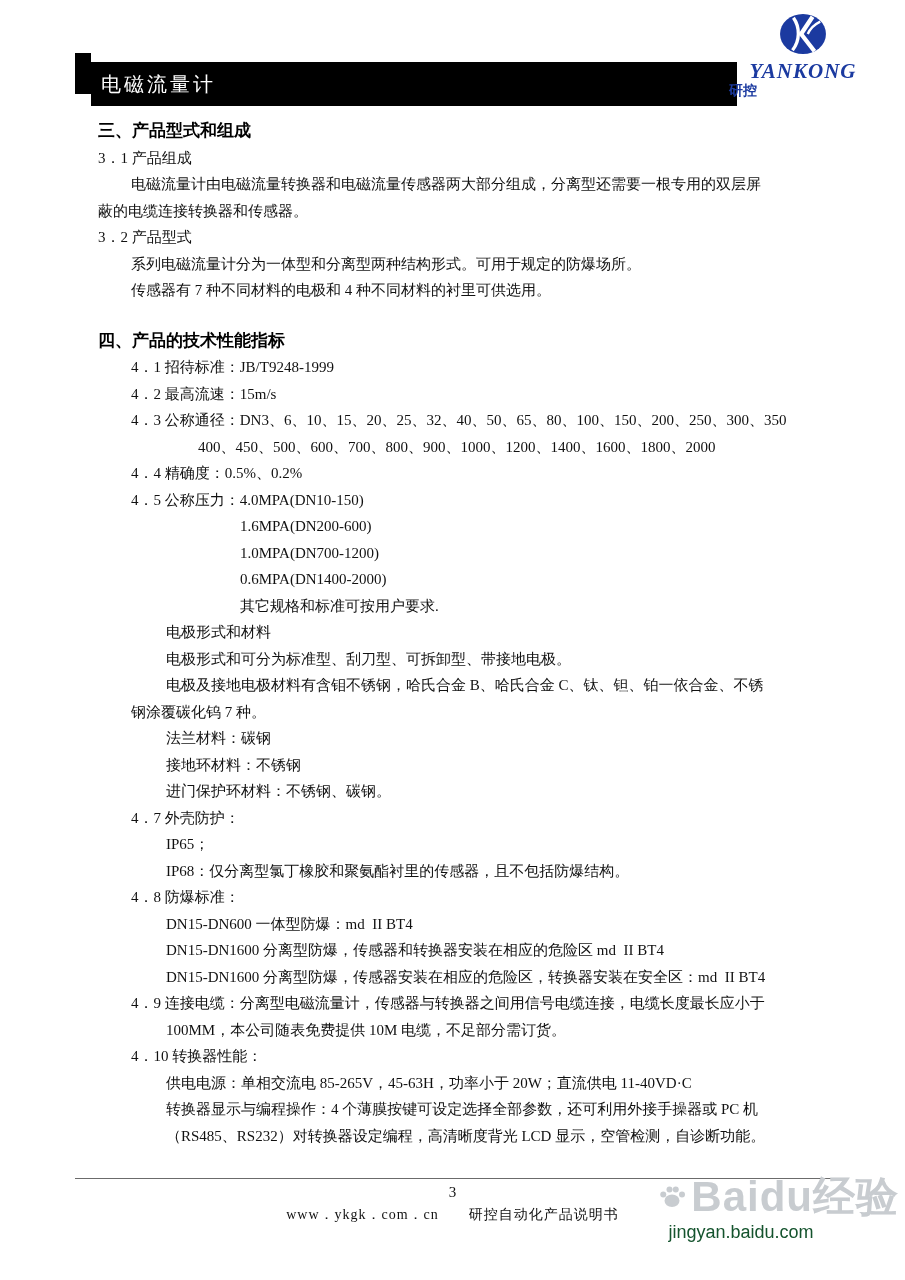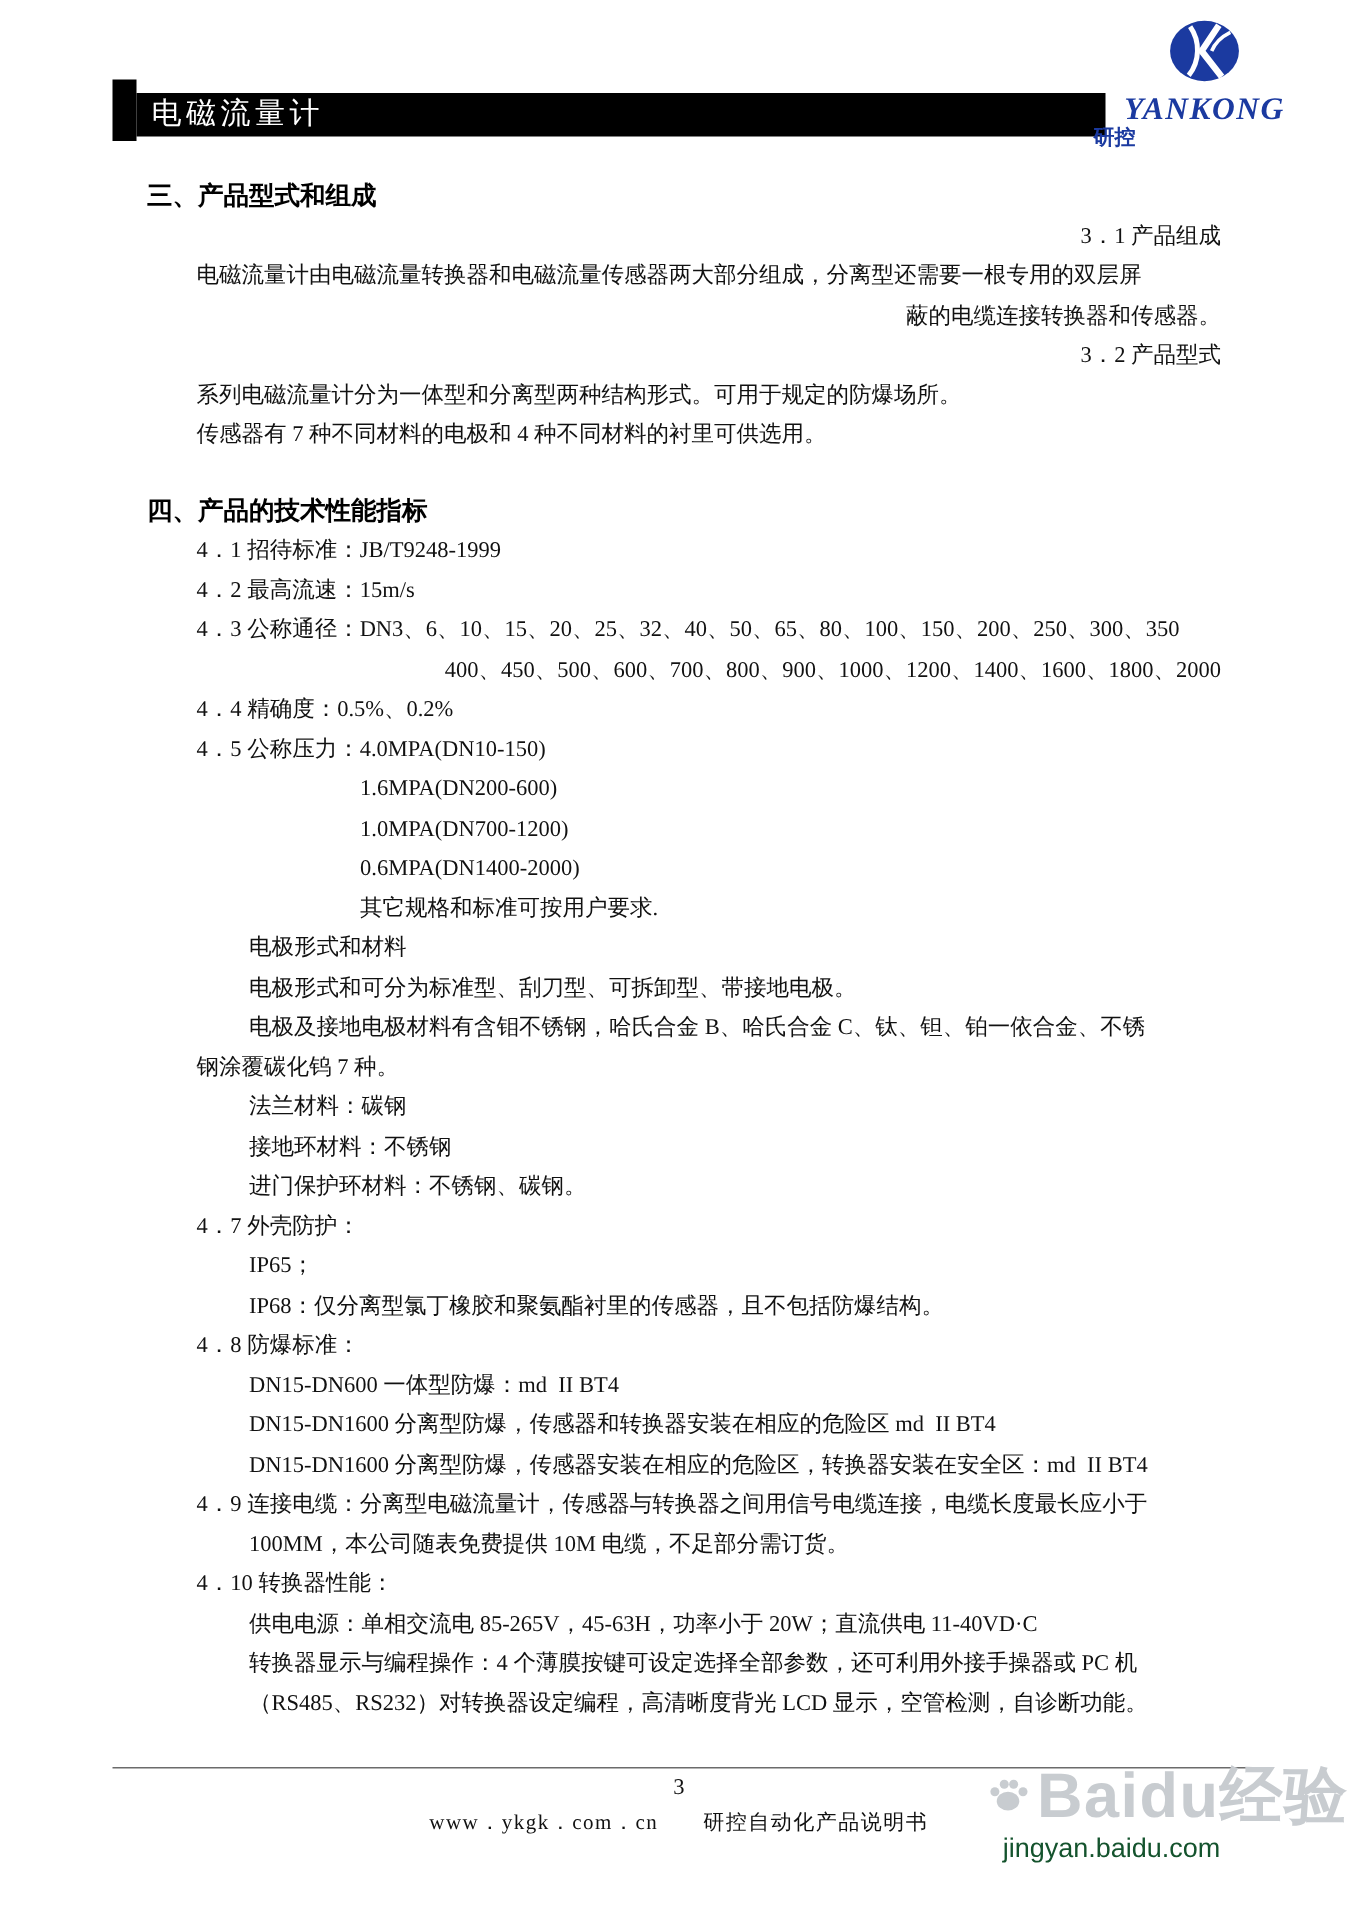--- a/index.html
+++ b/index.html
@@ -13,21 +13,21 @@
     color: #111111;
   }
 
   
   .hdr-square {
     position: absolute; left: 75px; top: 53px;
     width: 16px; height: 41px; background: #000000;
   }
   .hdr-bar {
     position: absolute; left: 91px; top: 62px;
-    width: 646px; height: 29px; background: #000000;
+    width: 646px; height: 44px; background: #000000;
     display: flex; align-items: center;
   }
   .hdr-title {
     color: #ffffff; font-size: 20px; letter-spacing: 3px;
     padding-left: 10px; line-height: 27px;
   }
   .logo {
     position: absolute; right: 28px; top: 12px;
     width: 148px; text-align: center;
   }
@@ -45,24 +45,24 @@
 
   
   .doc-body {
     position: absolute; left: 98px; top: 118px; width: 716px;
   }
   .line {
     font-size: 15px; line-height: 26.5px;
     white-space: pre-wrap; color: #111111;
   }
   .line.h2 { font-size: 17px; font-weight: 700; color: #000000; }
-  .line.l0 { margin-left: 0; text-align: right; }
+  .line.l0 { margin-left: 0; }
   .line.l1 { margin-left: 33px; }
   .line.l2 { margin-left: 68px; }
-  .line.l3 { margin-left: 100px; text-align: right; }
+  .line.l3 { margin-left: 100px; }
   .line.l4 { margin-left: 142px; }
   .line.gap { margin-top: 24px; }
 
   
   .footer-rule {
     position: absolute; left: 75px; top: 1178px;
     width: 757px; height: 0; border-top: 1px solid #6b6b6b;
   }
   .footer-page {
     position: absolute; left: 0; top: 1184px; width: 905px;

